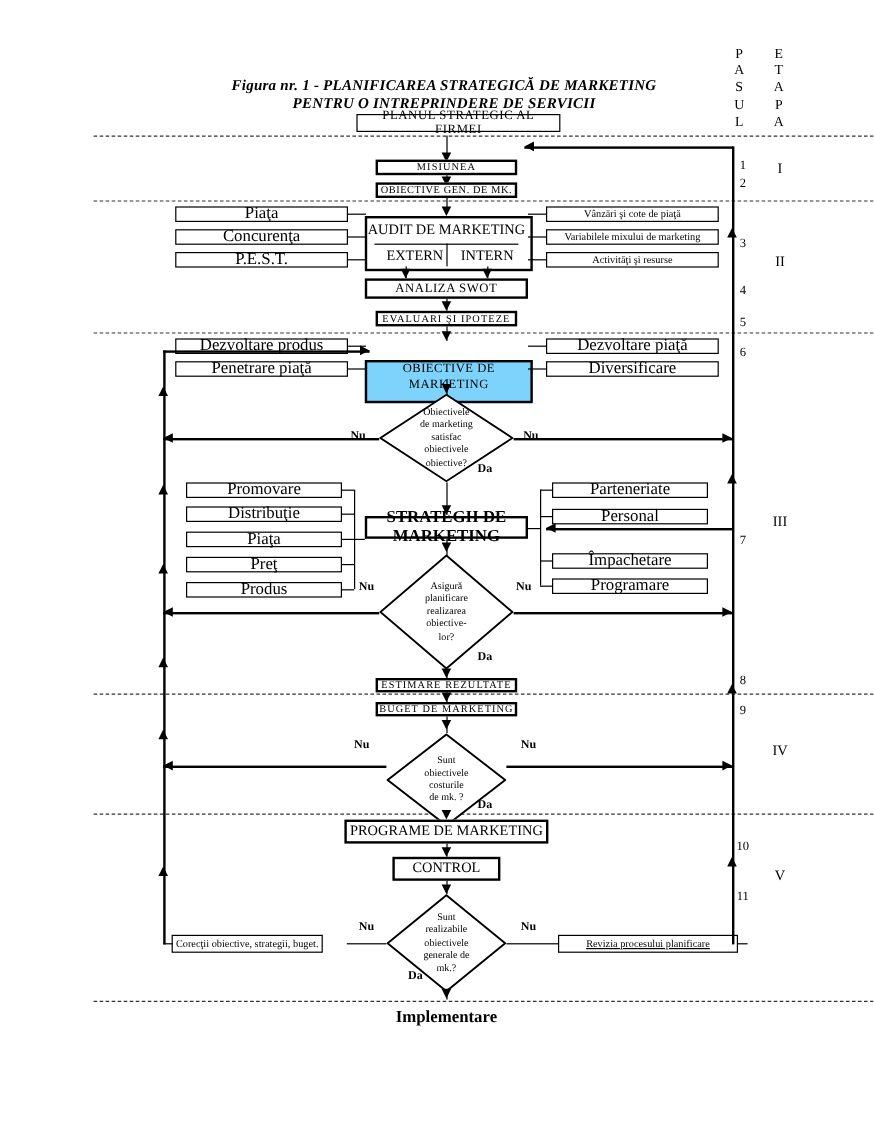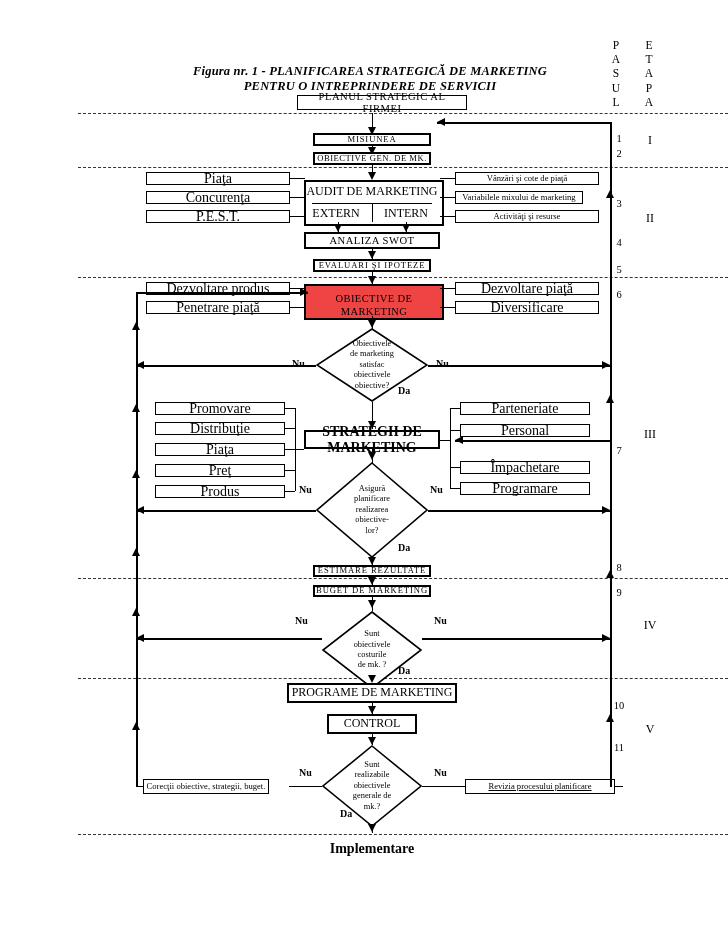--- a/index.html
+++ b/index.html
@@ -108,52 +108,52 @@
   <div class="ar ar-down" style="left:368px;top:147px;"></div>
 
   <div class="box thick s9 ls2" style="left:313px;top:152px;width:118px;height:13px;">OBIECTIVE GEN. DE MK.</div>
   <div class="vline" style="left:372px;top:165px;height:13px;"></div>
   <div class="ar ar-down" style="left:368px;top:172px;"></div>
 
   <div class="abs" style="left:304px;top:180px;width:136px;height:42px;border:2px solid #000;background:#fff;"></div>
   <div class="abs s12" style="left:304px;top:184px;width:136px;text-align:center;font-family:'Liberation Serif',serif;">AUDIT DE MARKETING</div>
   <div class="hline" style="left:312px;top:203px;width:120px;"></div>
   <div class="vline" style="left:372px;top:203px;height:19px;"></div>
-  <div class="abs s12" style="left:304px;top:206px;width:64px;text-align:center;">EXTERN</div>
+  <div class="abs s12" style="left:322px;top:206px;width:64px;">EXTERN</div>
   <div class="abs s12" style="left:374px;top:206px;width:64px;text-align:center;">INTERN</div>
 
   <div class="box thin s10" style="left:146px;top:172px;width:144px;height:13px;">Piaţa</div>
   <div class="box thin s10" style="left:146px;top:191px;width:144px;height:13px;">Concurenţa</div>
   <div class="box thin s10" style="left:146px;top:210px;width:144px;height:13px;">P.E.S.T.</div>
   <div class="hline" style="left:290px;top:178px;width:15px;"></div>
   <div class="hline" style="left:290px;top:197px;width:15px;"></div>
   <div class="hline" style="left:290px;top:216px;width:15px;"></div>
 
   <div class="box thin s9" style="left:455px;top:172px;width:144px;height:13px;">Vânzări şi cote de piaţă</div>
-  <div class="box thin s9" style="left:455px;top:191px;width:128px;height:13px;">Variabilele mixului de marketing</div>
+  <div class="box thin s9" style="left:455px;top:191px;width:144px;height:13px;">Variabilele mixului de marketing</div>
   <div class="box thin s9" style="left:455px;top:210px;width:144px;height:13px;">Activităţi şi resurse</div>
   <div class="hline" style="left:440px;top:178px;width:15px;"></div>
   <div class="hline" style="left:440px;top:197px;width:15px;"></div>
   <div class="hline" style="left:440px;top:216px;width:15px;"></div>
 
   <div class="vline" style="left:338px;top:222px;height:10px;"></div>
   <div class="ar ar-down" style="left:334px;top:224px;"></div>
   <div class="vline" style="left:406px;top:222px;height:10px;"></div>
   <div class="ar ar-down" style="left:402px;top:224px;"></div>
 
   <div class="box thick s11 ls2" style="left:304px;top:232px;width:136px;height:17px;">ANALIZA SWOT</div>
   <div class="vline" style="left:372px;top:249px;height:10px;"></div>
   <div class="ar ar-down" style="left:368px;top:251px;"></div>
 
   <div class="box thick s9 ls" style="left:313px;top:259px;width:118px;height:13px;">EVALUARI ŞI IPOTEZE</div>
   <div class="vline" style="left:372px;top:272px;height:12px;"></div>
   <div class="ar ar-down" style="left:368px;top:276px;"></div>
 
-  <div class="abs" style="left:304px;top:284px;width:136px;height:32px;border:2px solid #000;background:#ef4444;
-       display:flex;flex-direction:column;align-items:center;justify-content:flex-end;font-size:10.5px;line-height:12.5px;letter-spacing:.4px;">
+  <div class="abs" style="left:304px;top:300px;width:136px;height:32px;border:2px solid #000;background:#7dd3fc;
+       display:flex;flex-direction:column;align-items:center;justify-content:flex-start;font-size:10.5px;line-height:12.5px;letter-spacing:.4px;">
     <div>OBIECTIVE  DE</div>
     <div>MARKETING</div>
   </div>
 
   <div class="box thin s10" style="left:146px;top:282px;width:144px;height:13px;">Dezvoltare produs</div>
   <div class="box thin s10" style="left:146px;top:301px;width:144px;height:13px;">Penetrare piaţă</div>
   <div class="hline" style="left:290px;top:288px;width:15px;"></div>
   <div class="hline" style="left:290px;top:307px;width:15px;"></div>
 
   <div class="box thin s10" style="left:455px;top:282px;width:144px;height:13px;">Dezvoltare piaţă</div>

